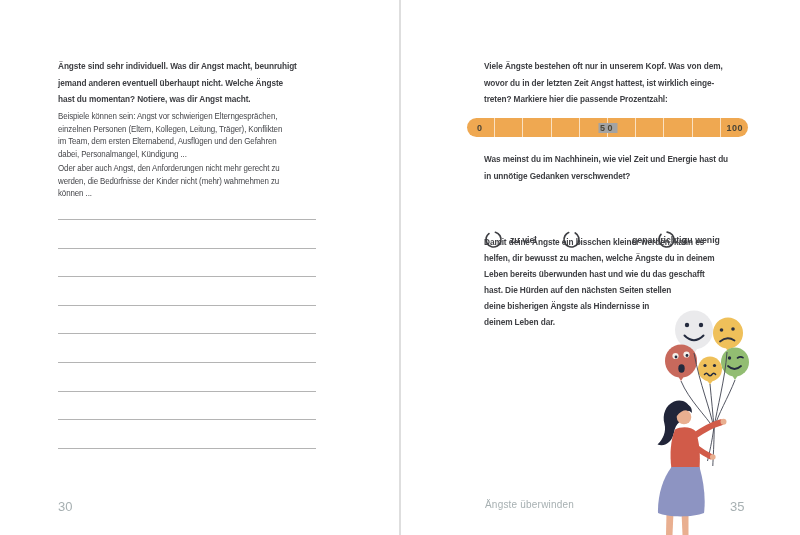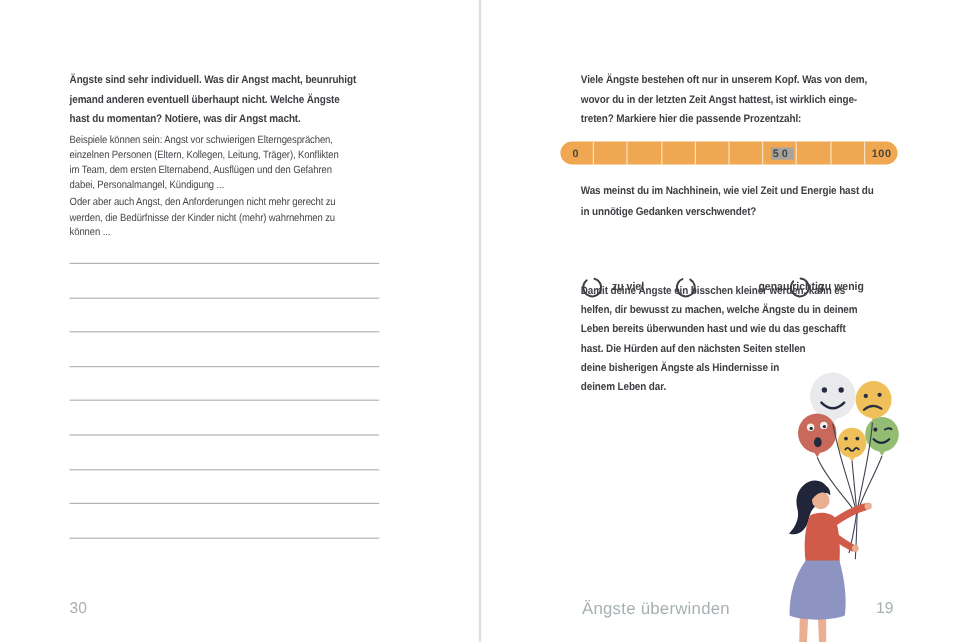--- a/index.html
+++ b/index.html
@@ -13,30 +13,30 @@
   #gutter{position:absolute;top:0;left:399px;width:2px;height:535px;background:#dedede;}
 
   .para{position:absolute;white-space:pre-line;transform:scaleX(0.9);transform-origin:left top;width:320px;letter-spacing:-0.1px;}
   .para-intro{font-size:9.2px;font-weight:700;line-height:16.5px;color:#3e3f43;}
   .para-small{font-size:8.8px;font-weight:400;line-height:12.6px;color:#45464a;}
   .para-closing{line-height:16px;}
 
   .wline{position:absolute;left:58px;width:258px;height:0;border-top:1px solid #b4b4b4;}
 
   .pagenum{position:absolute;font-size:13px;color:#a7b0b2;font-weight:400;}
-  .footer-text{position:absolute;font-size:14px;color:#a7b0b2;letter-spacing:0.2px;}
+  .footer-text{position:absolute;font-size:10px;color:#a7b0b2;letter-spacing:0.2px;}
 
   
   .scale{position:absolute;left:467px;top:118px;width:281px;height:19px;border-radius:9.5px;background:#efa851;overflow:hidden;}
   .scale-segs{display:flex;width:100%;height:100%;}
   .seg{flex:1;}
   .seg:not(:last-child){border-right:1.5px solid rgba(255,255,255,0.65);}
   .scale-label{position:absolute;top:50%;transform:translateY(-50%);font-size:9px;font-weight:700;color:#4b4536;letter-spacing:0.5px;}
   .scale-label.min{left:10px;}
-  .scale-label.mid{left:50%;transform:translate(-50%,-50%);letter-spacing:2.5px;background:#a3a3a3;padding:0 2px;margin-left:44px;}
+  .scale-label.mid{left:50%;transform:translate(-50%,-50%);letter-spacing:2.5px;background:#a3a3a3;padding:0 2px;}
   .scale-label.max{right:5px;}
 
   
   .option{position:absolute;top:194px;display:flex;align-items:center;height:19px;margin-top:36px;}
   .option .circ{width:19px;height:19px;margin-right:7px;flex:0 0 auto;}
   .option .olabel{display:inline-block;font-size:9.5px;font-weight:700;color:#3e3f43;transform:scaleX(0.92);transform-origin:left center;white-space:nowrap;}
 
   #illu{position:absolute;left:630px;top:290px;width:170px;height:245px;}
 </style>
 </head>
@@ -123,21 +123,21 @@
 
     <div class="para para-intro para-closing" style="left:84px;top:234px;">Damit deine Ängste ein bisschen kleiner werden, kann es
 helfen, dir bewusst zu machen, welche Ängste du in deinem
 Leben bereits überwunden hast und wie du das geschafft
 hast. Die Hürden auf den nächsten Seiten stellen
 deine bisherigen Ängste als Hindernisse in
 deinem Leben dar.</div>
 
     <div class="footer-text" style="left:85px;top:499px;">Ängste überwinden</div>
 
-    <div class="pagenum" style="left:330px;top:499px;">19</div>
+    <div class="pagenum" style="left:330px;top:499px;">35</div>
   </div>
 
   <svg id="illu" viewBox="630 290 170 245">
 
     <g>
       <ellipse cx="728" cy="333" rx="15" ry="15.5" fill="#EFC05A"></ellipse>
       <path d="M 725.5 347.5 l 5 0 l -2.5 4 z" fill="#EFC05A"></path>
       <circle cx="721.5" cy="330" r="1.8" fill="#2a3040"></circle>
       <circle cx="733" cy="329" r="1.8" fill="#2a3040"></circle>
       <path d="M 720 341.5 Q 727 335.5 734.5 340.5" stroke="#2a3040" stroke-width="1.8" fill="none" stroke-linecap="round"></path>

